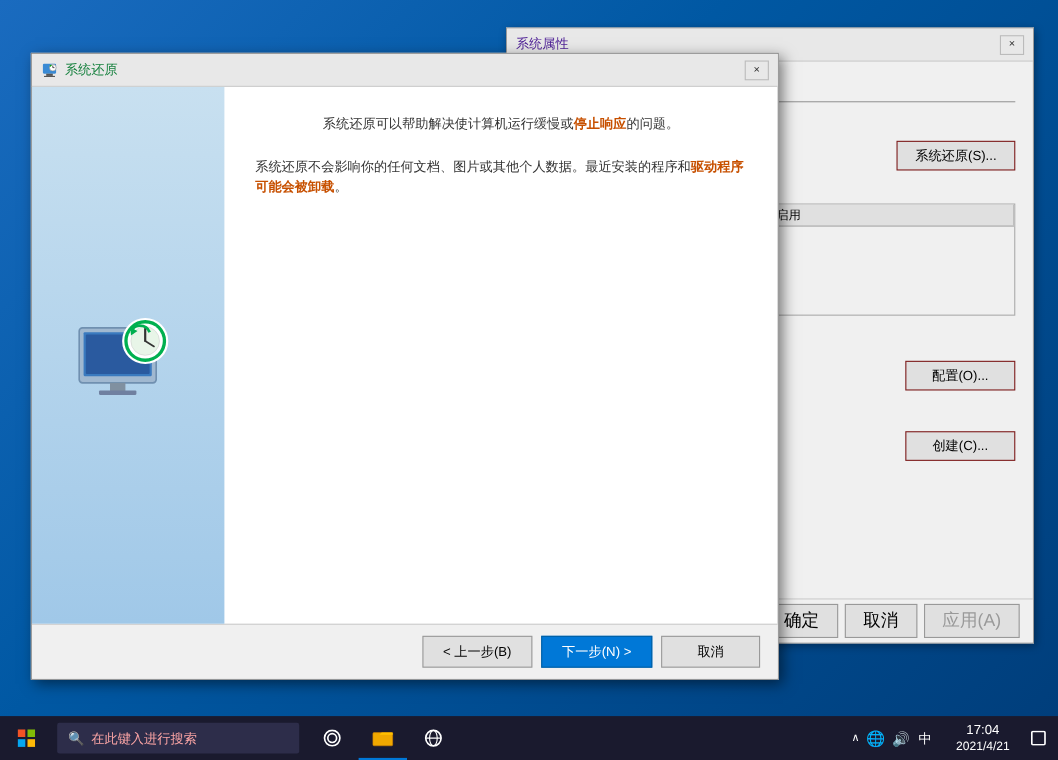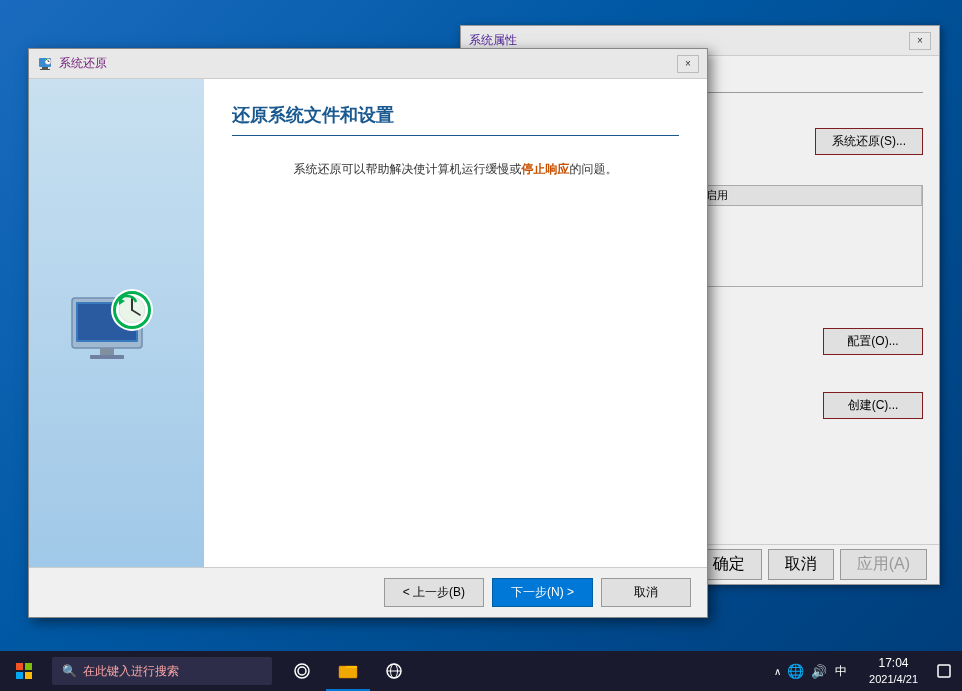--- a/index.html
+++ b/index.html
@@ -294,21 +294,21 @@
       gap: 6px;
     }
 
     .restore-title-icon {
       width: 16px;
       height: 16px;
     }
 
     .restore-title-text {
       font-size: 12px;
-      color: #701a75;
+      color: #15803d;
     }
 
     .restore-body {
       display: flex;
       height: calc(100% - 30px - 50px);
     }
 
     .restore-sidebar {
       width: 175px;
       background: linear-gradient(180deg, #c8e0f0 0%, #a0c8e8 100%);
@@ -501,26 +501,28 @@
 
           <line x1="70" y1="42" x2="70" y2="31" stroke="#333" stroke-width="2" stroke-linecap="round"></line>
           <line x1="70" y1="42" x2="78" y2="47" stroke="#333" stroke-width="1.5" stroke-linecap="round"></line>
 
           <path d="M58 35 Q58 28 65 28 Q72 28 74 34" fill="none" stroke="#00b050" stroke-width="2.5"></path>
           <polygon points="57,30 57,37 63,33" fill="#00b050"></polygon>
         </svg>
       </div>
 
       <div class="restore-main">
-        <div class="restore-heading">还原系统文件和设置</div>
 
         <p class="restore-desc">
           <span>系统还原可以帮助解决使计算机运行缓慢或</span><span class="highlight-orange">停止响应</span><span>的问题。</span>
         </p>
 
+        <p class="restore-desc2">
+          <span>系统还原不会影响你的任何文档、图片或其他个人数据。最近安装的程序和</span><span class="highlight-orange">驱动程序可能会被卸载</span><span>。</span>
+        </p>
       </div>
     </div>
 
     <div class="restore-footer">
       <button class="restore-footer-btn">&lt; 上一步(B)</button>
       <button class="restore-footer-btn next">下一步(N) &gt;</button>
       <button class="restore-footer-btn">取消</button>
     </div>
   </div>
 

